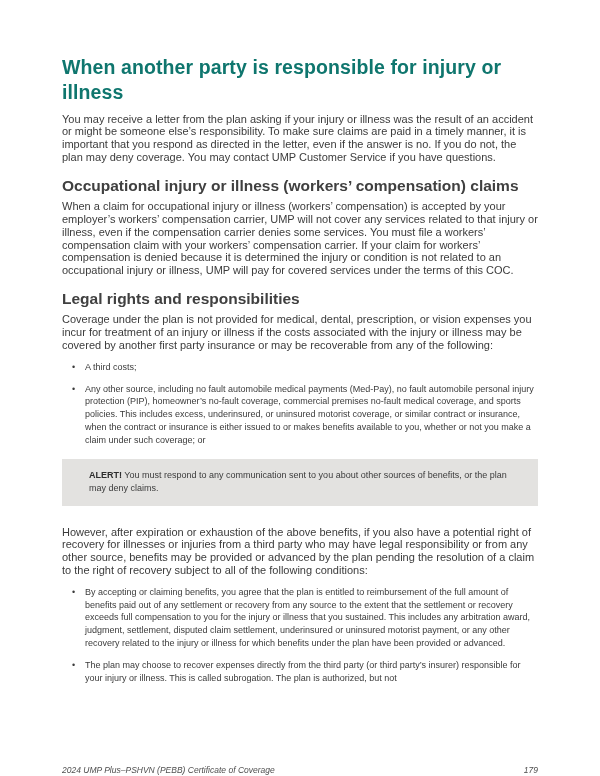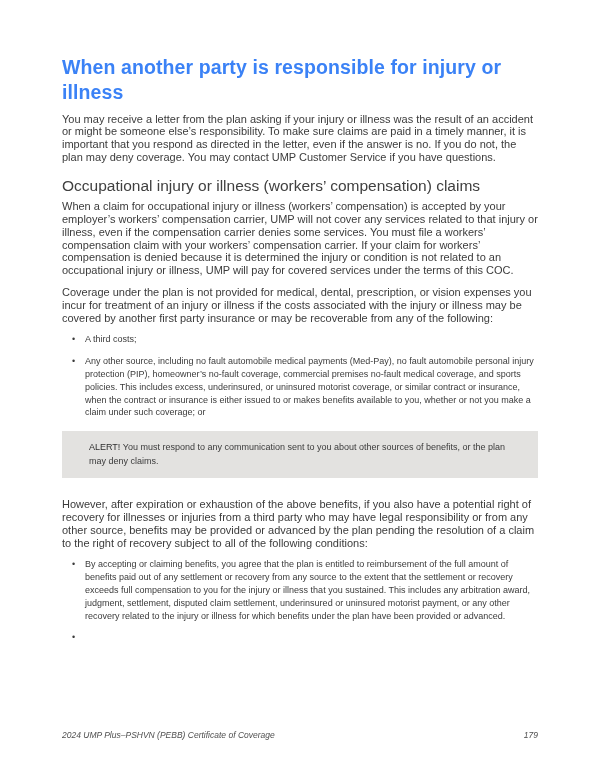--- a/index.html
+++ b/index.html
@@ -12,33 +12,33 @@
     overflow:hidden;
   }
   .content { padding:55px 62px 0 62px; }
 
   h1.title {
     margin:0 0 7px 0;
     font-size:19.5px;
     line-height:1.3;
     font-weight:700;
     letter-spacing:0.1px;
-    color:#3b82f6;
+    color:#0f766e;
   }
   p.body {
     margin:0 0 9px 0;
     font-size:11px;
     line-height:12.8px;
     color:#3b3b3b;
   }
   h2.section {
     margin:12px 0 5px 0;
     font-size:15.5px;
     line-height:1.25;
-    font-weight:400;
+    font-weight:700;
     color:#404040;
   }
   ul.bullets { list-style:none; margin:4px 0 0 0; padding:0; }
   ul.bullets li {
     position:relative;
     padding-left:23px;
     margin:0 0 9px 0;
     font-size:9px;
     line-height:12.8px;
     color:#3b3b3b;
@@ -47,25 +47,25 @@
   .dot::before { content:"\2022"; font-size:9px; }
 
   .alert-box {
     margin:12px 0 20px 0;
     background:#e3e2e0;
     padding:10px 20px 10px 27px;
     font-size:9px;
     line-height:13.5px;
     color:#3b3b3b;
   }
-  .alert-label { font-weight:400; color:#2e2e2e;margin-top:16px; }
+  .alert-label { font-weight:700; color:#2e2e2e;margin-top:16px; }
 
   .footer {
     position:absolute;
-    left:62px; right:62px; top:729px;
+    left:62px; right:62px; top:764px;
     display:flex;
     justify-content:space-between;
     font-size:8.5px;
     font-style:italic;
     color:#4f4f4f;
     line-height:12px;
   }
 </style>
 </head>
 <body>
@@ -74,20 +74,21 @@
   <div class="content">
 
     <h1 class="title">When another party is responsible for injury or illness</h1>
 
     <p class="body">You may receive a letter from the plan asking if your injury or illness was the result of an accident or might be someone else’s responsibility. To make sure claims are paid in a timely manner, it is important that you respond as directed in the letter, even if the answer is no. If you do not, the plan may deny coverage. You may contact UMP Customer Service if you have questions.</p>
 
     <h2 class="section">Occupational injury or illness (workers’ compensation) claims</h2>
 
     <p class="body">When a claim for occupational injury or illness (workers’ compensation) is accepted by your employer’s workers’ compensation carrier, UMP will not cover any services related to that injury or illness, even if the compensation carrier denies some services. You must file a workers’ compensation claim with your workers’ compensation carrier. If your claim for workers’ compensation is denied because it is determined the injury or condition is not related to an occupational injury or illness, UMP will pay for covered services under the terms of this COC.</p>
 
+    <h2 class="section">Legal rights and responsibilities</h2>
 
     <p class="body">Coverage under the plan is not provided for medical, dental, prescription, or vision expenses you incur for treatment of an injury or illness if the costs associated with the injury or illness may be covered by another first party insurance or may be recoverable from any of the following:</p>
 
     <ul class="bullets">
       <li>
         <span class="dot"></span>
         <span>A third costs;</span>
       </li>
       <li>
         <span class="dot"></span>
@@ -102,20 +103,21 @@
 
     <p class="body">However, after expiration or exhaustion of the above benefits, if you also have a potential right of recovery for illnesses or injuries from a third party who may have legal responsibility or from any other source, benefits may be provided or advanced by the plan pending the resolution of a claim to the right of recovery subject to all of the following conditions:</p>
 
     <ul class="bullets">
       <li>
         <span class="dot"></span>
         <span>By accepting or claiming benefits, you agree that the plan is entitled to reimbursement of the full amount of benefits paid out of any settlement or recovery from any source to the extent that the settlement or recovery exceeds full compensation to you for the injury or illness that you sustained. This includes any arbitration award, judgment, settlement, disputed claim settlement, underinsured or uninsured motorist payment, or any other recovery related to the injury or illness for which benefits under the plan have been provided or advanced.</span>
       </li>
       <li>
         <span class="dot"></span>
+        <span>The plan may choose to recover expenses directly from the third party (or third party’s insurer) responsible for your injury or illness. This is called subrogation. The plan is authorized, but not</span>
       </li>
     </ul>
 
   </div>
 
   <div class="footer">
     <span>2024 UMP Plus–PSHVN (PEBB) Certificate of Coverage</span>
     <span>179</span>
   </div>
 </div>

